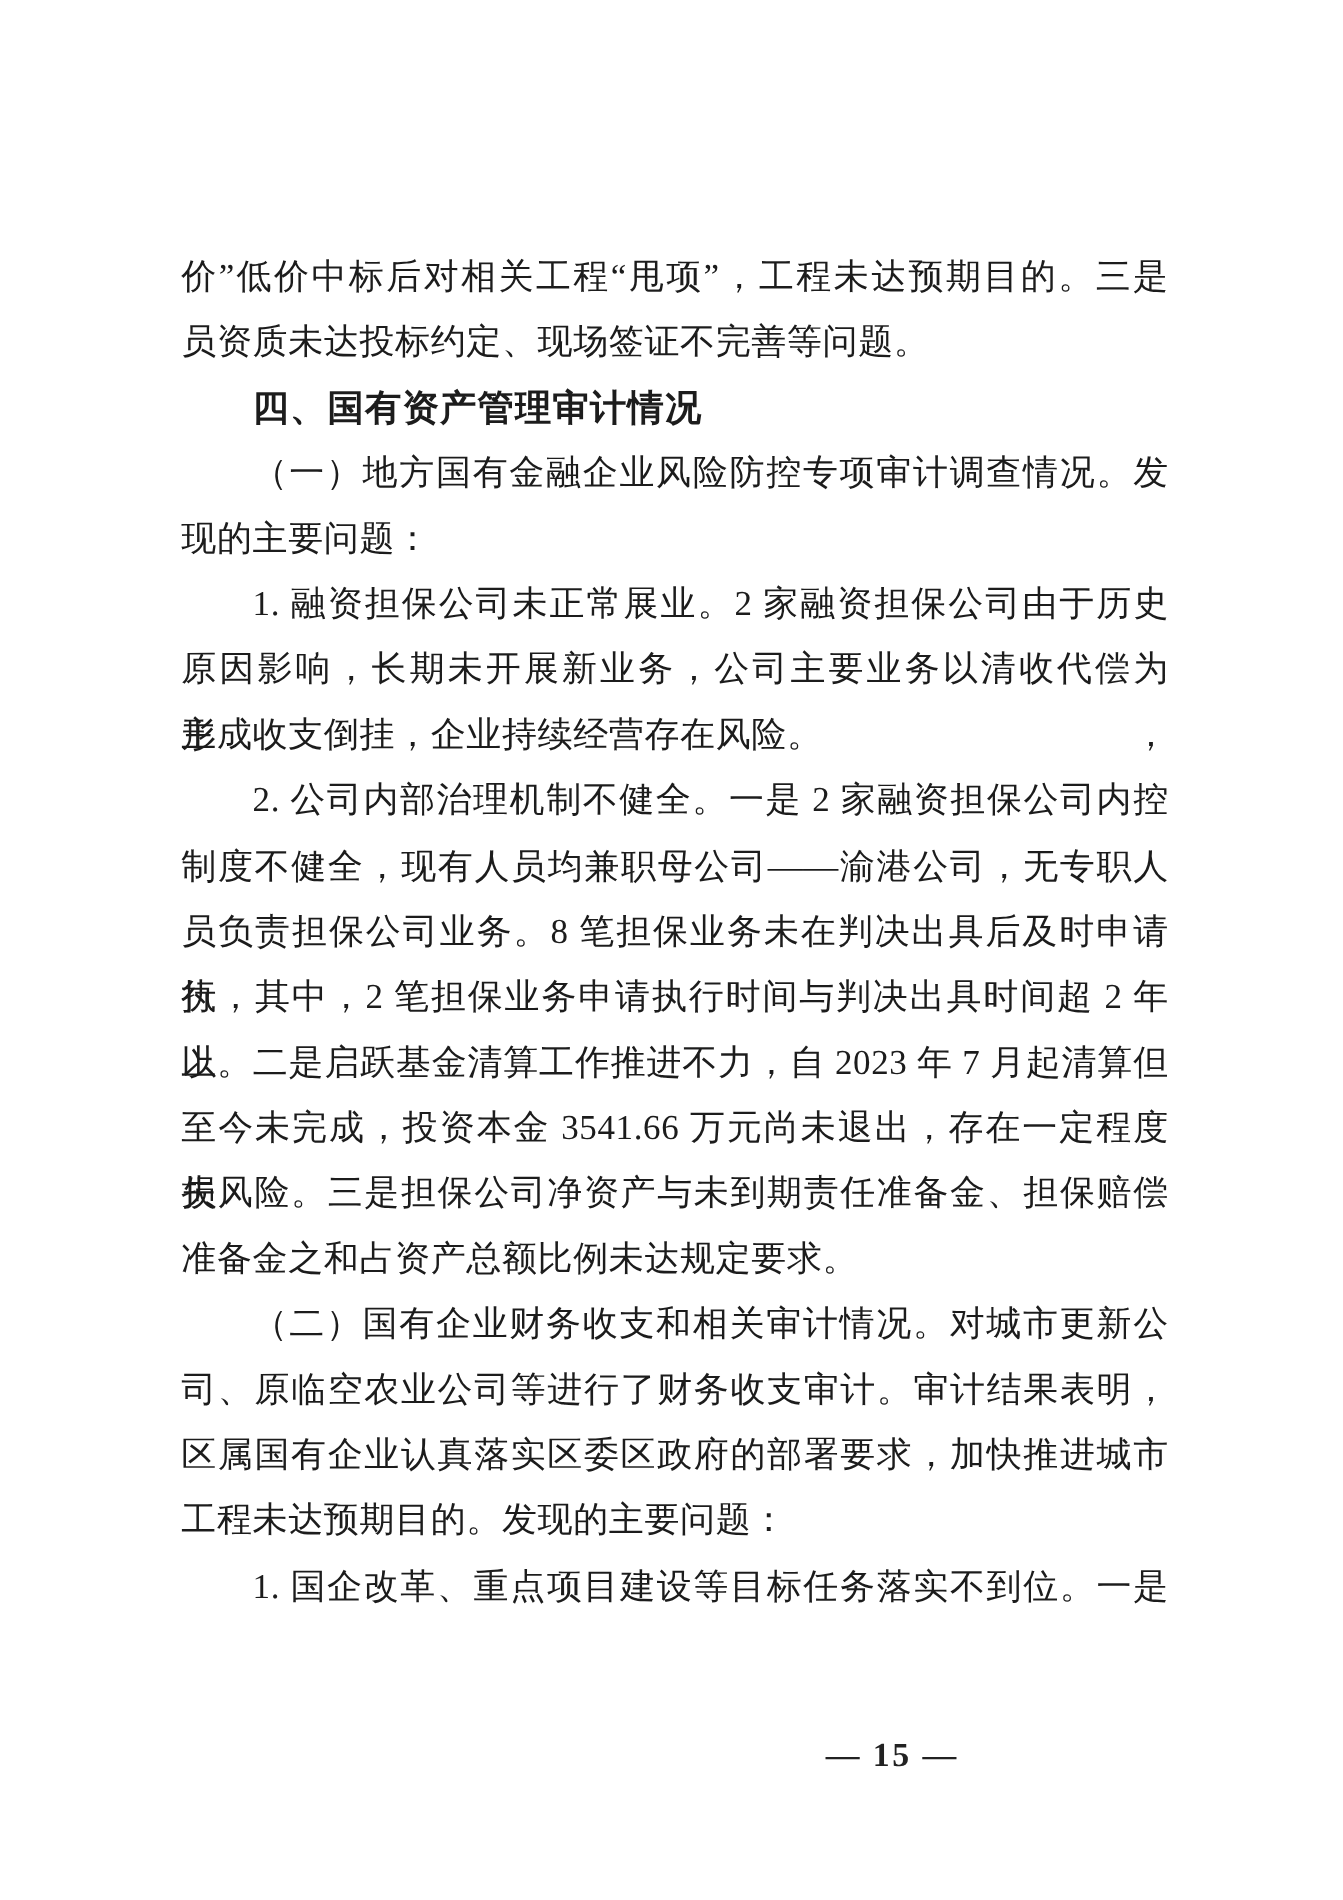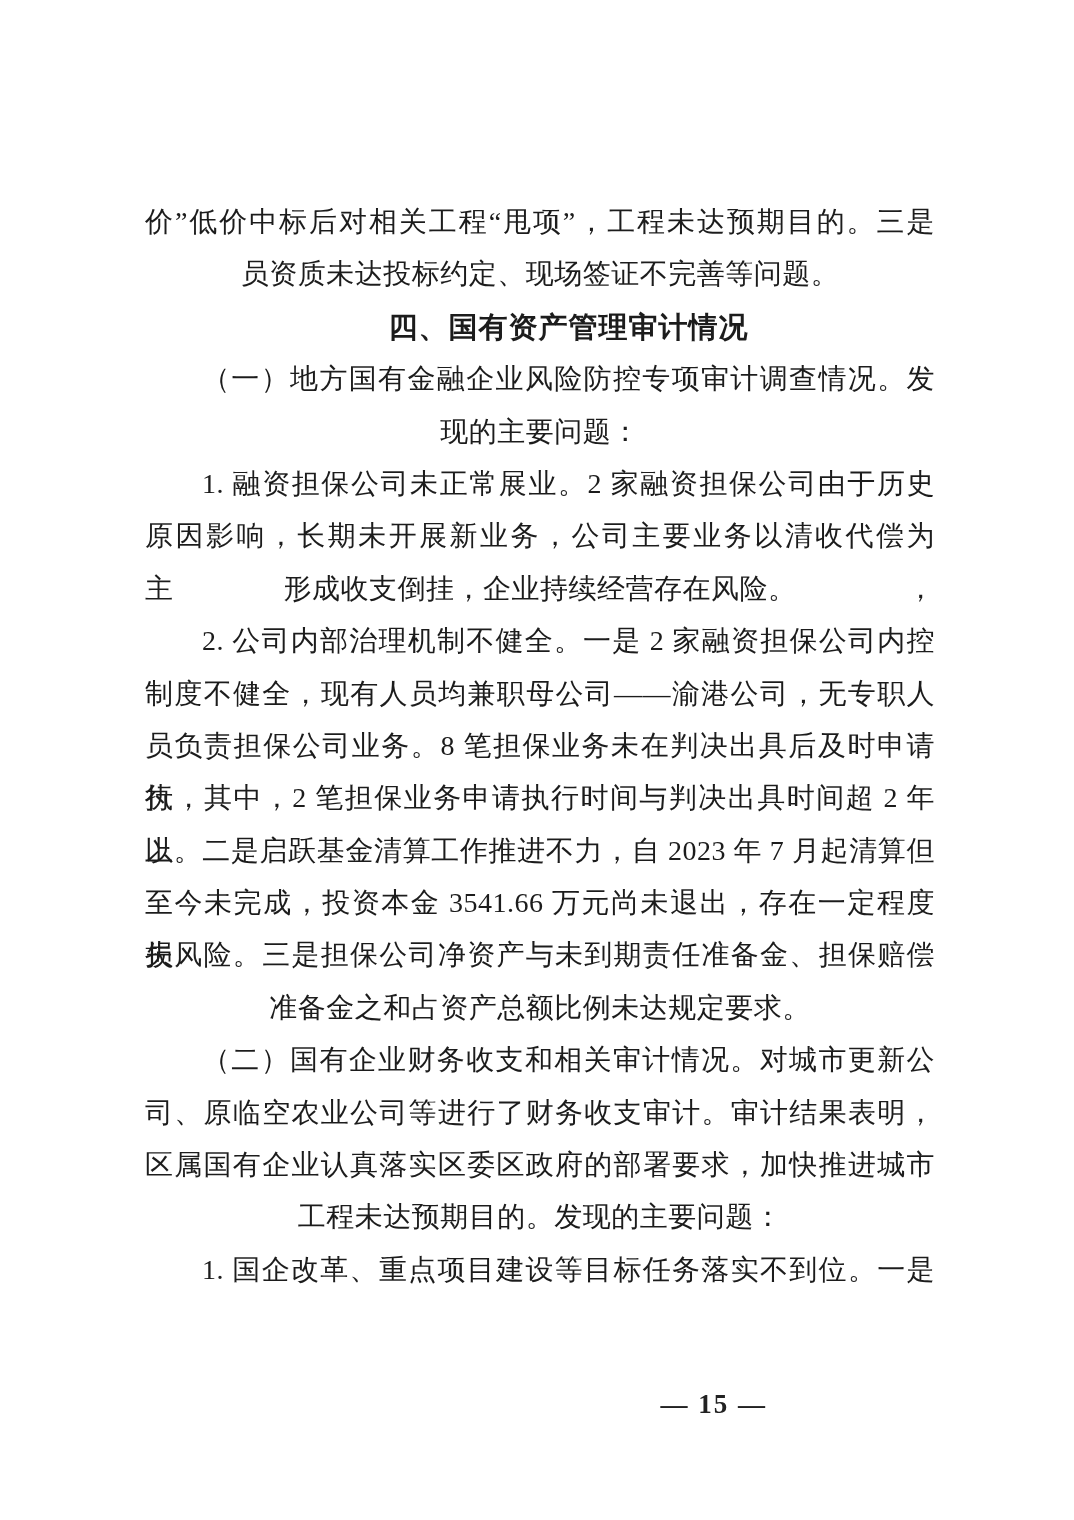--- a/index.html
+++ b/index.html
@@ -25,21 +25,21 @@
   .text-block {
     position: absolute;
     left: 145px;
     top: 196px;
     width: 790px;
   }
   .ln {
     height: 52.4px;
     line-height: 52.4px;
     font-size: 28px;
-    text-align: center;
+    text-align: left;
     letter-spacing: 0.5px;
   }
   .jt {
     text-align: justify;
     text-align-last: justify;
     text-justify: inter-character;
   }
   .ind {
     text-indent: 57px;
   }

